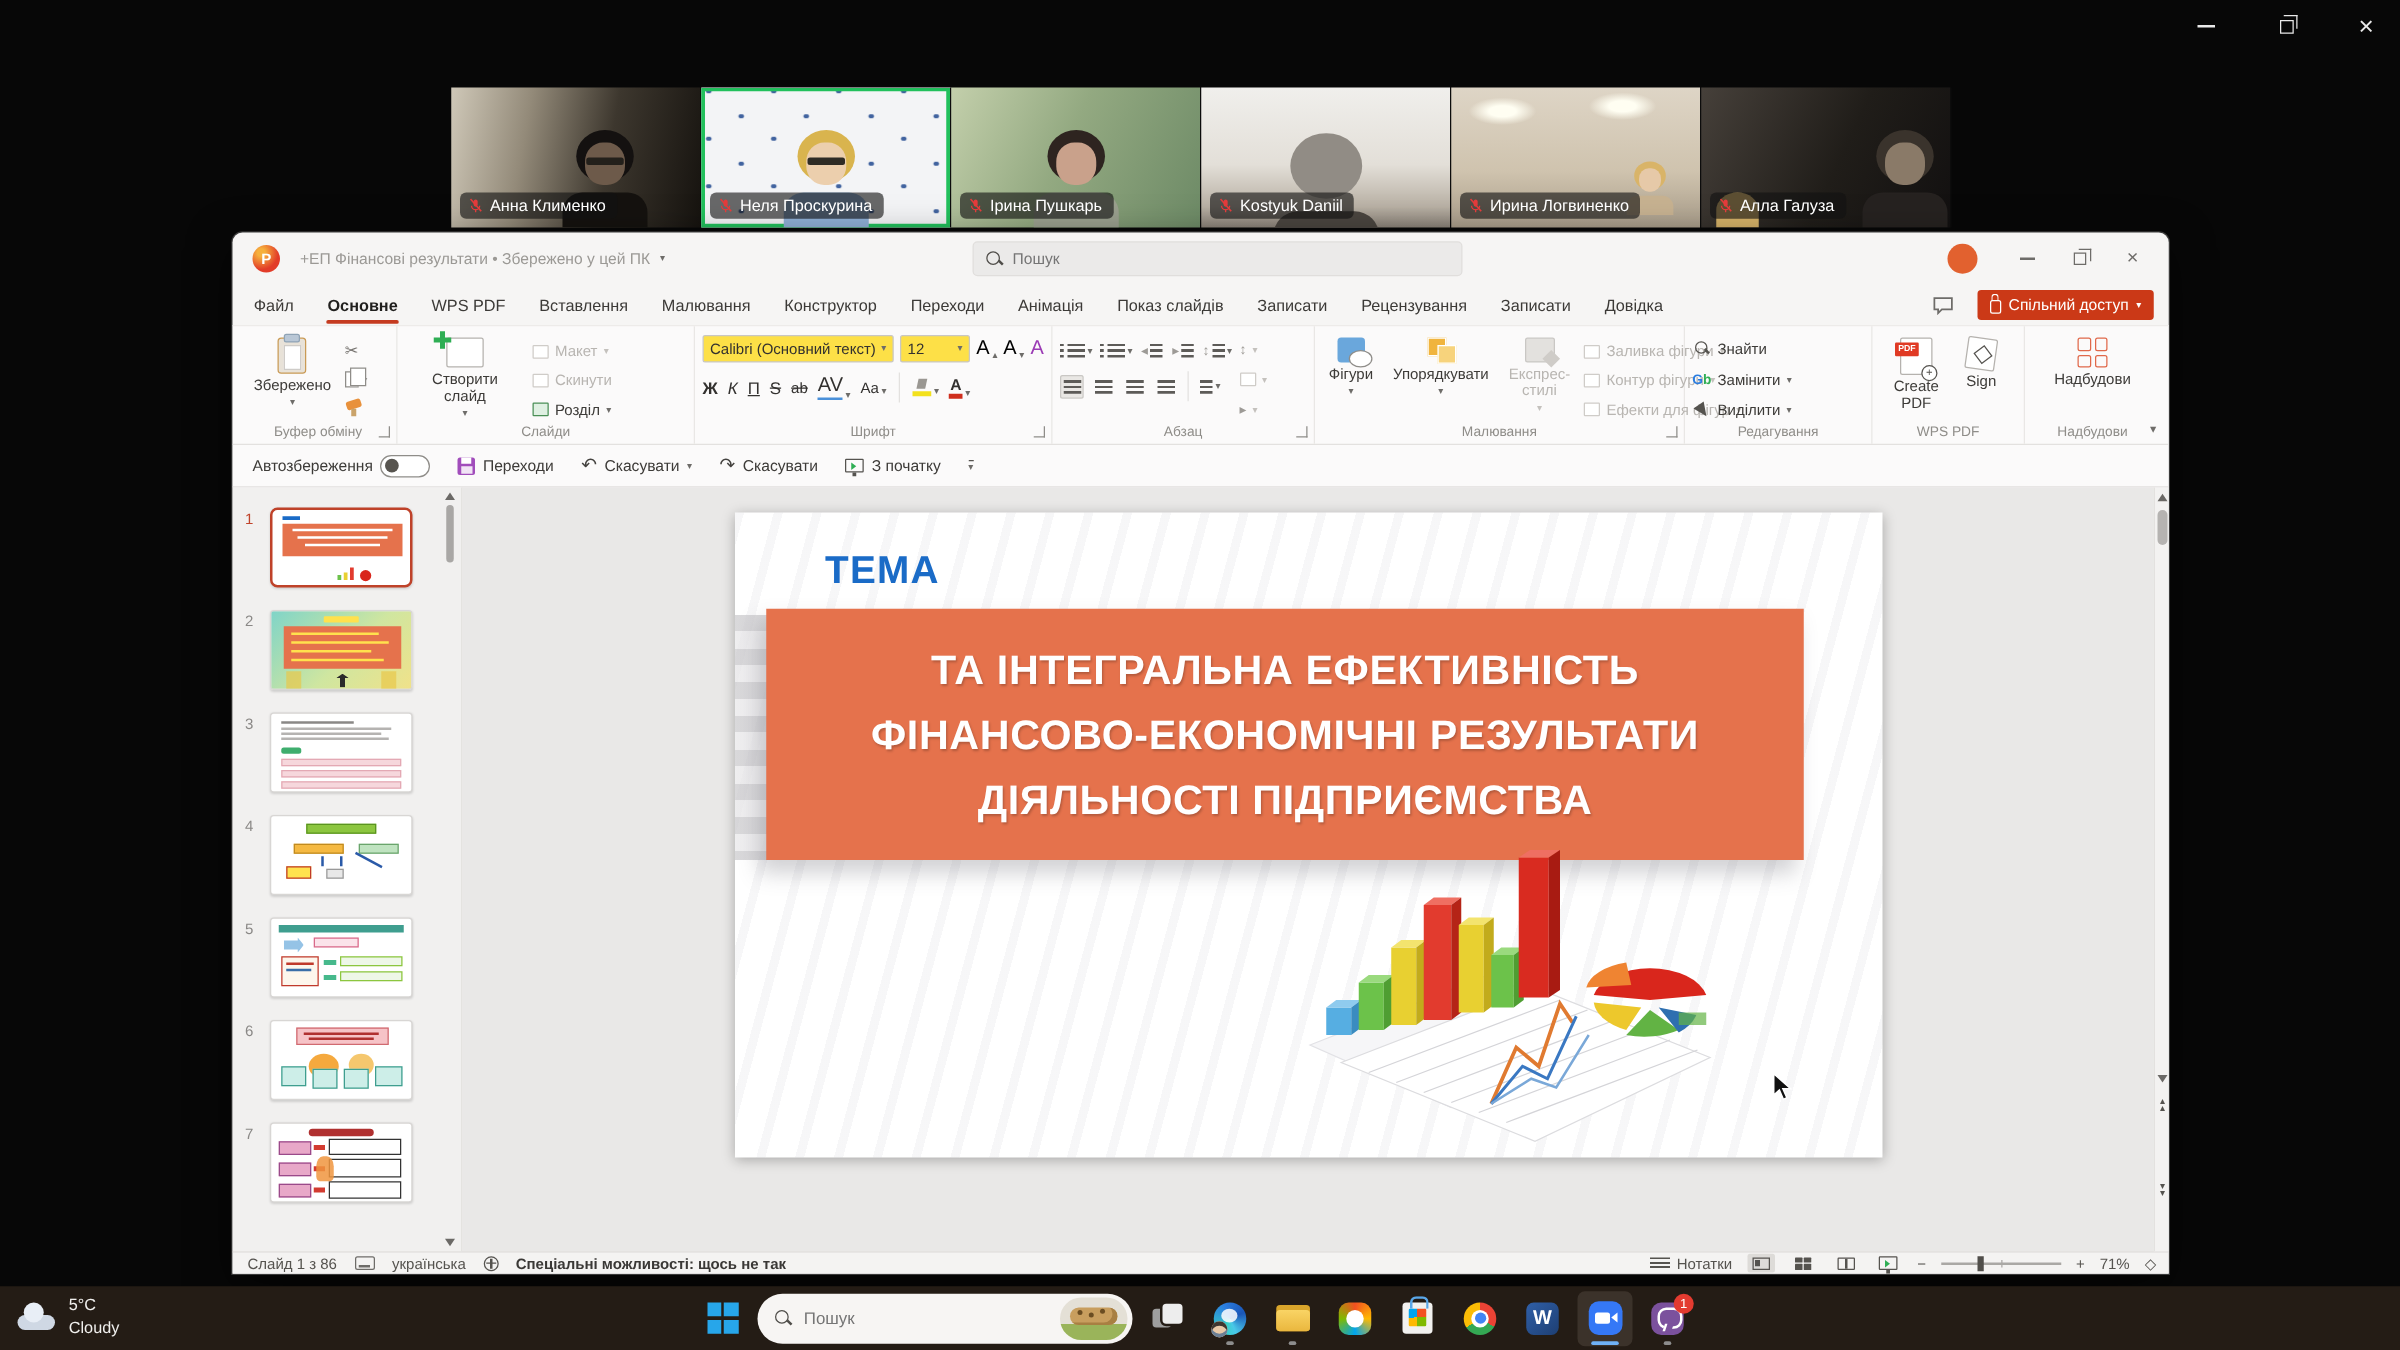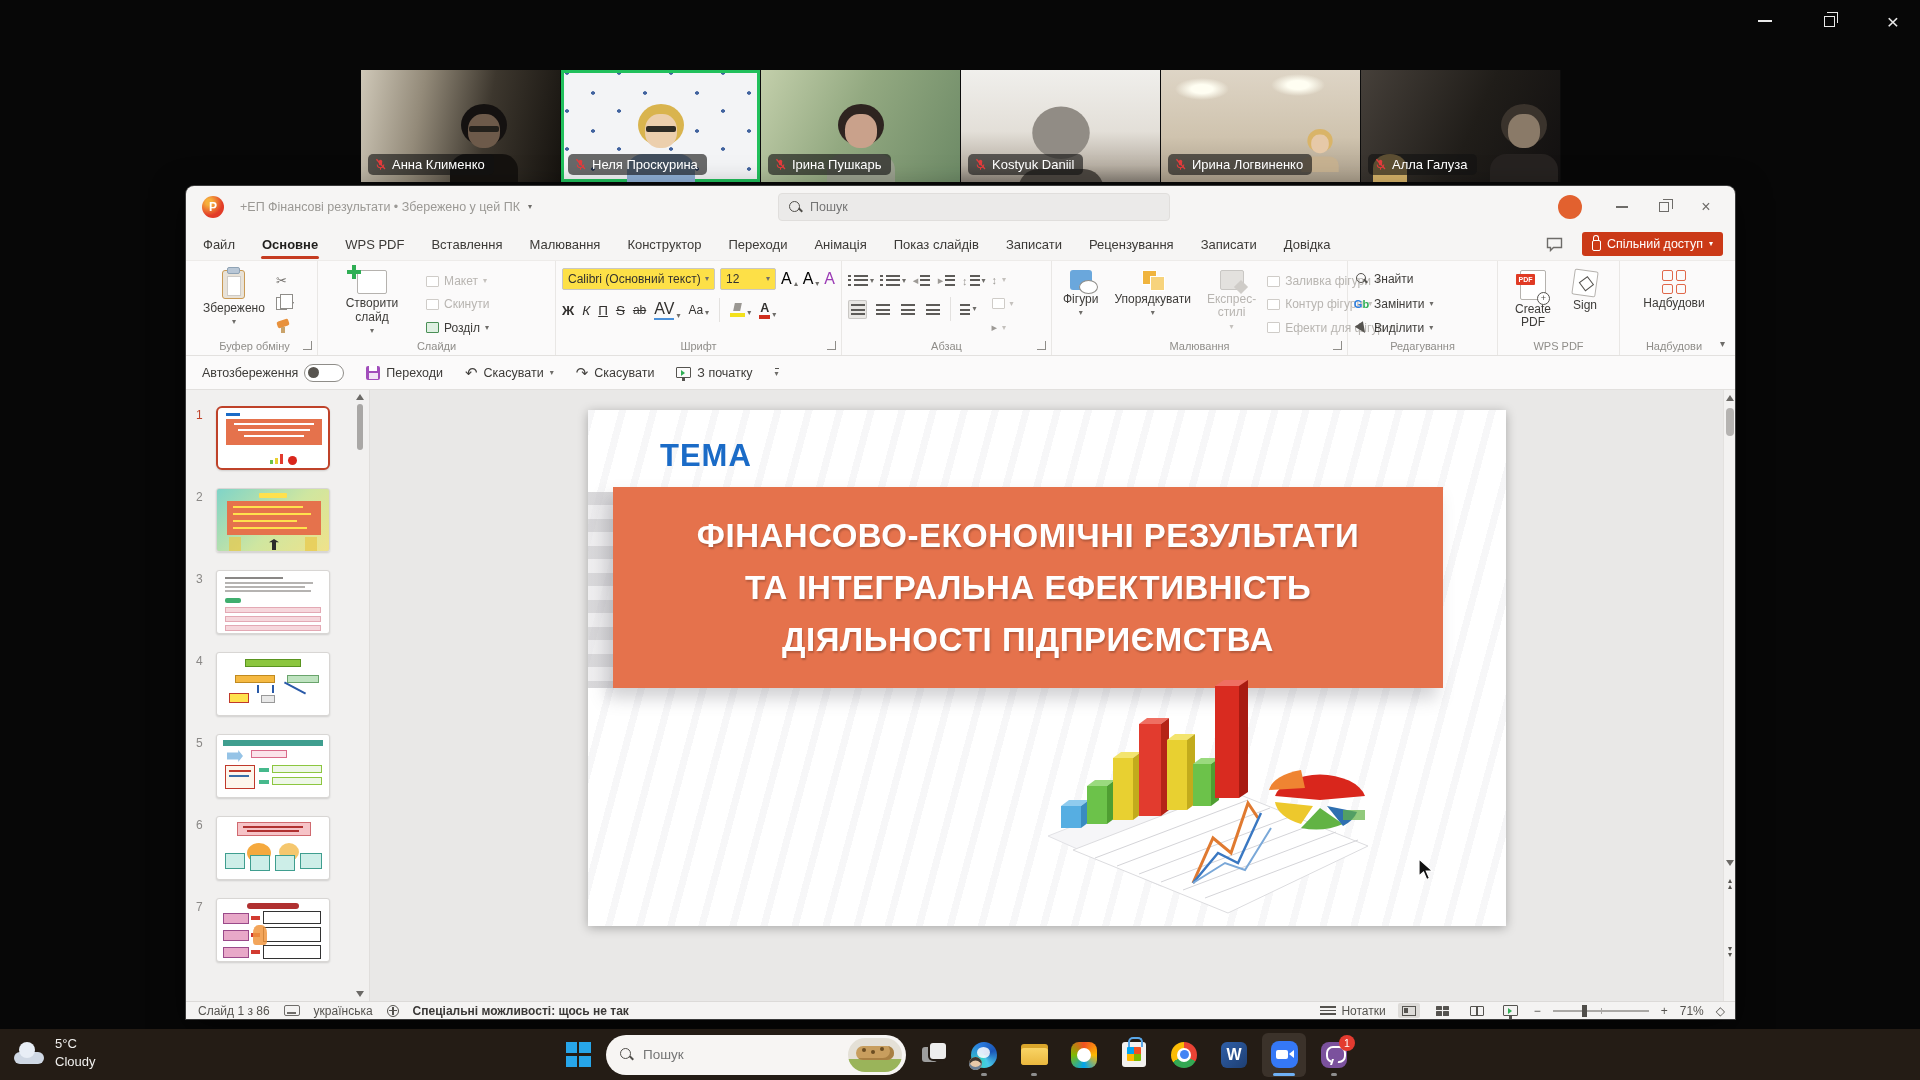--- a/index.html
+++ b/index.html
@@ -840,22 +840,22 @@
           <span class="arr down" style="bottom:0"></span>
         </div>
       </div>
 
       <div class="canvas">
         <div class="slide">
           <div class="stripes"></div>
           <div class="graybands"></div>
           <div class="tema">ТЕМА</div>
           <div class="banner">
+            <span>ТА ІНТЕГРАЛЬНА ЕФЕКТИВНІСТЬ</span>
             <span>ФІНАНСОВО-ЕКОНОМІЧНІ РЕЗУЛЬТАТИ</span>
-            <span>ТА ІНТЕГРАЛЬНА ЕФЕКТИВНІСТЬ</span>
             <span>ДІЯЛЬНОСТІ ПІДПРИЄМСТВА</span>
           </div>
           <svg class="chartart" viewBox="0 0 330 240">
             <polygon points="5,158 145,103 260,142 118,208" fill="#f6f6f8" stroke="#e2e2e6" stroke-width="1"></polygon>
             <polygon points="30,172 185,112 325,168 185,235" fill="#ffffff" stroke="#dcdcdf" stroke-width="1"></polygon>
             <g stroke="#d4d4d8" stroke-width="1">
               <line x1="52" y1="180" x2="205" y2="122"></line>
                 <line x1="74" y1="188" x2="227" y2="130"></line>
               <line x1="96" y1="196" x2="249" y2="138"></line>
                 <line x1="118" y1="204" x2="271" y2="146"></line>

